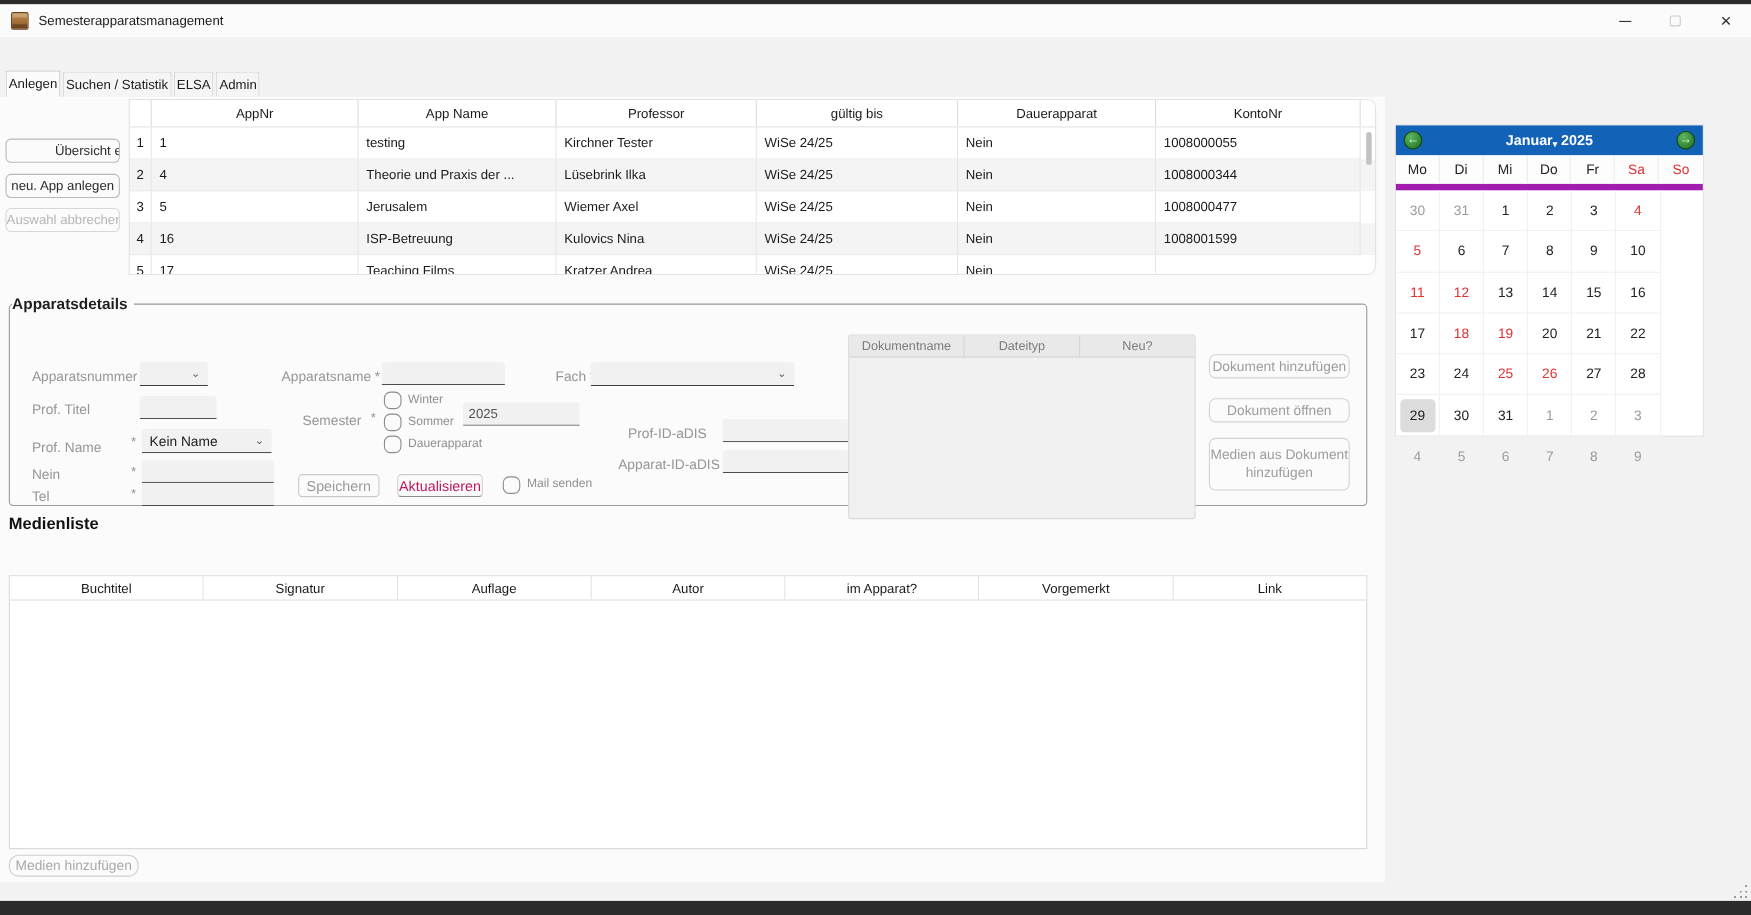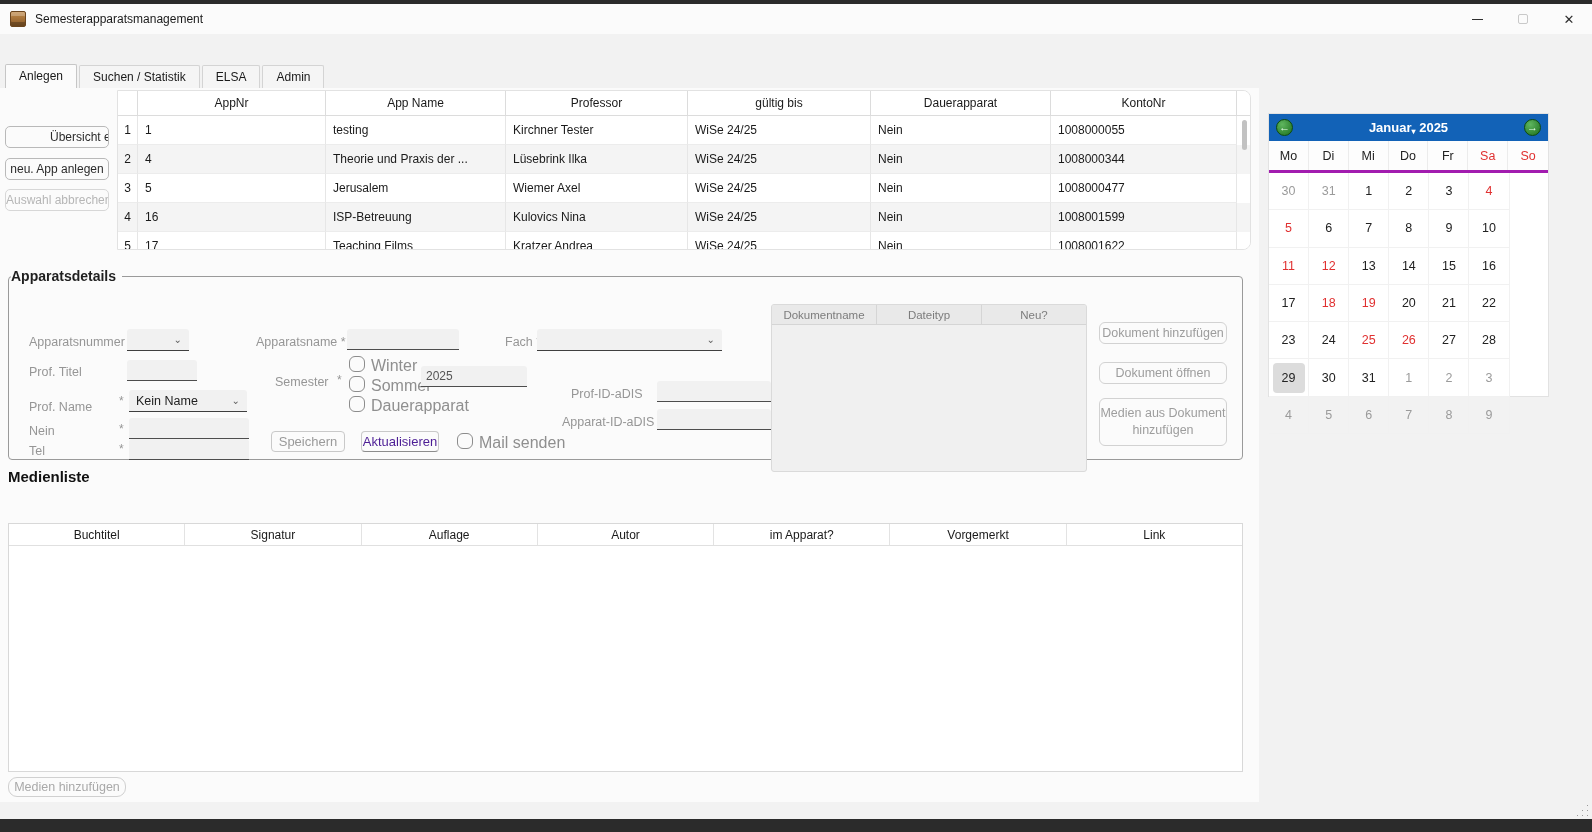--- a/index.html
+++ b/index.html
@@ -18,21 +18,21 @@
   .max-glyph { width:10px; height:10px; border:1px solid #c9c9c9; border-radius:2px; display:block; }
   .close-glyph { font-size:13px; color:#2f2f2f; }
 
   
   .menubar { position:absolute; top:30px; left:0; right:0; height:28px; background:#fbfbfb; display:flex; align-items:center; gap:0; }
   .menu-item { font-size:13px; color:#191919; padding:4px 12px; margin-left:4px; }
   .menu-item:first-child { margin-left:12px; }
 
   
   .tabstrip { position:absolute; top:60px; left:0; right:0; height:24px; display:flex; align-items:flex-end; }
-  .tab { font-size:12px; color:#1a1a1a; background:#f5f5f5; border:1px solid #d4d4d4; border-bottom:none; padding:4px 13px 5px; margin-left:2px; border-radius:2px 2px 0 0; height:23px; }
+  .tab { font-size:12px; color:#1a1a1a; background:#f5f5f5; border:1px solid #d4d4d4; border-bottom:none; padding:4px 2px 5px; margin-left:2px; border-radius:2px 2px 0 0; height:23px; }
   .tab:first-child { margin-left:5px; }
   .tab.active { background:#fbfbfb; height:24px; border-color:#c6c6c6; font-weight:400; position:relative; z-index:3; }
 
   
   .page { position:absolute; top:84px; left:0; width:1259px; height:714px; background:#fbfbfb; }
 
   
   .side-btn { position:absolute; left:5px; width:104px; height:22px; border:1px solid #b9b9b9; border-radius:5px; background:#fbfbfb; font-size:12px; color:#2b2b2b; font-family:"Liberation Sans",sans-serif; text-align:center; line-height:20px; overflow:hidden; white-space:nowrap; }
   .side-btn.disabled { color:#b6b6b6; border-color:#d7d7d7; }
 
@@ -50,23 +50,23 @@
 
   
   .details { position:absolute; left:8px; top:180px; width:1235px; height:192px; border:1px solid #9a9a9a; border-radius:4px; background:#fbfbfb; }
   .details legend { font-size:14px; font-weight:bold; color:#1f1f1f; margin-left:2px; padding-right:6px; }
   .f-label { position:absolute; font-size:12.5px; color:#969696; white-space:nowrap; }
   .f-star { position:absolute; font-size:12px; color:#969696; }
   .f-input { position:absolute; height:21px; background:#f1f1f1; border:none; border-bottom:1px solid #4d4d4d; border-radius:3px 3px 0 0; font-size:12px; color:#333; padding:0 5px; font-family:"Liberation Sans",sans-serif; }
   .f-combo { position:absolute; height:22px; background:#f1f1f1; border-bottom:1px solid #3f3f3f; border-radius:3px 3px 0 0; display:flex; align-items:center; font-size:12.5px; color:#222; padding-left:7px; }
   .f-combo .chev { margin-left:auto; margin-right:7px; color:#5f5f5f; font-size:10px; }
   .radio { position:absolute; width:16px; height:16px; border:1.5px solid #8c8c8c; border-radius:6px; background:#fbfbfb; }
-  .radio-label { position:absolute; font-size:16px; color:#8f8f8f; }
+  .radio-label { position:absolute; font-size:11px; color:#8f8f8f; }
   .fbtn { position:absolute; height:21px; border:1px solid #c9c9c9; border-radius:4px; background:transparent; font-size:13px; color:#9a9a9a; font-family:"Liberation Sans",sans-serif; text-align:center; line-height:19px; }
-  .fbtn.under { border-bottom:1px solid #8d8d8d; color:#4c1d95; }
+  .fbtn.under { border-bottom:1px solid #8d8d8d; color:#be185d; }
   .chk { position:absolute; width:16px; height:16px; border:1.5px solid #8c8c8c; border-radius:6px; background:#fbfbfb; }
 
   
   .doctable { position:absolute; left:762px; top:20px; width:316px; height:168px; background:#f0f0f0; border:1px solid #dadada; border-radius:3px; overflow:hidden; }
   .doc-head { display:flex; height:20px; background:#e9e9e9; border-bottom:1px solid #d5d5d5; }
   .doc-head .cell { flex:1; font-size:11.5px; color:#7c7c7c; display:flex; align-items:center; justify-content:center; border-right:1px solid #d5d5d5; }
   .doc-head .cell:last-child { border-right:none; }
   .docbtn { position:absolute; left:1090px; width:128px; border:1px solid #d2d2d2; border-radius:6px; background:transparent; font-size:12.5px; color:#9d9d9d; font-family:"Liberation Sans",sans-serif; }
 
   
@@ -78,21 +78,21 @@
   .med-add { position:absolute; left:8px; top:689px; width:118px; height:20px; border:1px solid #d0d0d0; border-radius:9px; background:transparent; font-size:12.5px; color:#a9a9a9; font-family:"Liberation Sans",sans-serif; }
 
   
   .calendar { position:absolute; left:1268px; top:109px; width:281px; height:284px; background:#fff; border:1px solid #e2e2e2; }
   .cal-title { height:27px; background:#1262b7; display:flex; align-items:center; color:#fff; }
   .cal-nav { width:17px; height:17px; border-radius:50%; background:radial-gradient(circle at 35% 30%, #5fb65f, #1d6f1d); border:1px solid #0e4a0e; color:#eaffea; font-size:11px; line-height:15px; text-align:center; font-weight:bold; }
   .cal-nav.left { margin-left:7px; }
   .cal-nav.right { margin-left:auto; margin-right:7px; }
   .cal-title-text { position:absolute; left:0; right:0; text-align:center; font-size:13px; font-weight:bold; pointer-events:none; }
   .cal-caret { font-size:8px; vertical-align:-2px; }
-  .cal-weekdays { display:flex; height:32px; border-bottom:3px solid #a21caf; }
+  .cal-weekdays { display:flex; height:32px; border-bottom:6px solid #a21caf; }
   .cal-wd { width:40px; display:flex; align-items:center; justify-content:center; font-size:12.5px; color:#222; border-right:1px solid #ececec; background:#fdfdfd; }
   .cal-wd:last-child { border-right:none; }
   .cal-wd.weekend { color:#e03131; }
   .cal-grid { display:flex; flex-wrap:wrap; }
   .cal-cell { width:40.1px; height:37.3px; display:flex; align-items:center; justify-content:center; border-right:1px solid #f1f1f1; border-bottom:1px solid #f1f1f1; }
   .cal-cell .day { width:32px; height:30px; display:flex; align-items:center; justify-content:center; font-size:12.5px; color:#222; border-radius:4px; }
   .cal-cell.weekend .day { color:#e03131; }
   .cal-cell.muted .day { color:#9b9b9b; }
   .cal-cell.selected .day { background:#dcdcdc; }
 
@@ -188,21 +188,20 @@
             <div class="cell c4">Nein</div>
             <div class="cell c5">1008001599</div>
           </div>
           <div class="app-row">
             <div class="cell gut">5</div>
             <div class="cell c0">17</div>
             <div class="cell c1">Teaching Films</div>
             <div class="cell c2">Kratzer Andrea</div>
             <div class="cell c3">WiSe 24/25</div>
             <div class="cell c4">Nein</div>
-            <div class="cell c5">1008001622</div>
           </div>
         </div>
       <div class="app-scroll">
           <div class="app-thumb"></div>
         </div>
     </div>
 
     <fieldset class="details">
       <legend>Apparatsdetails</legend>
 

